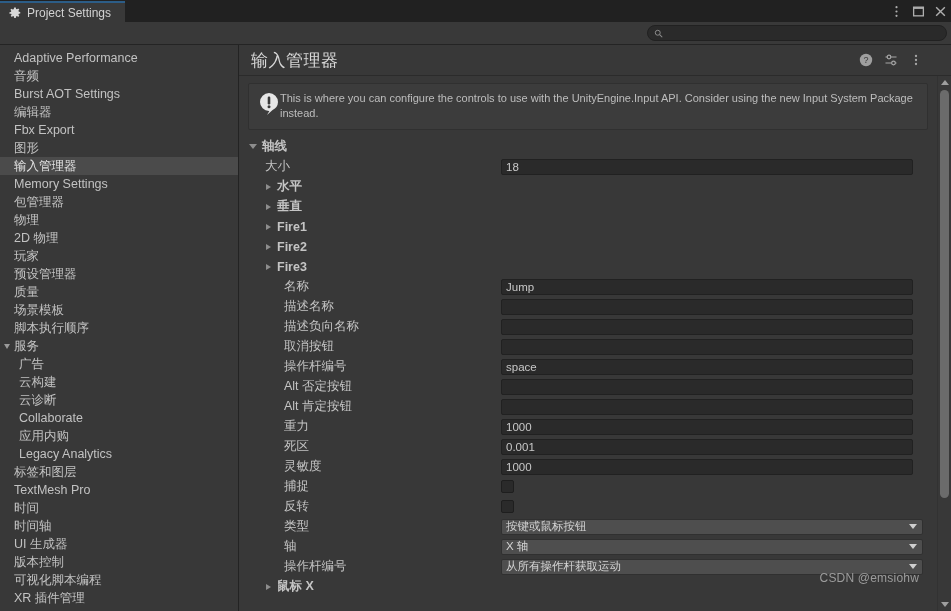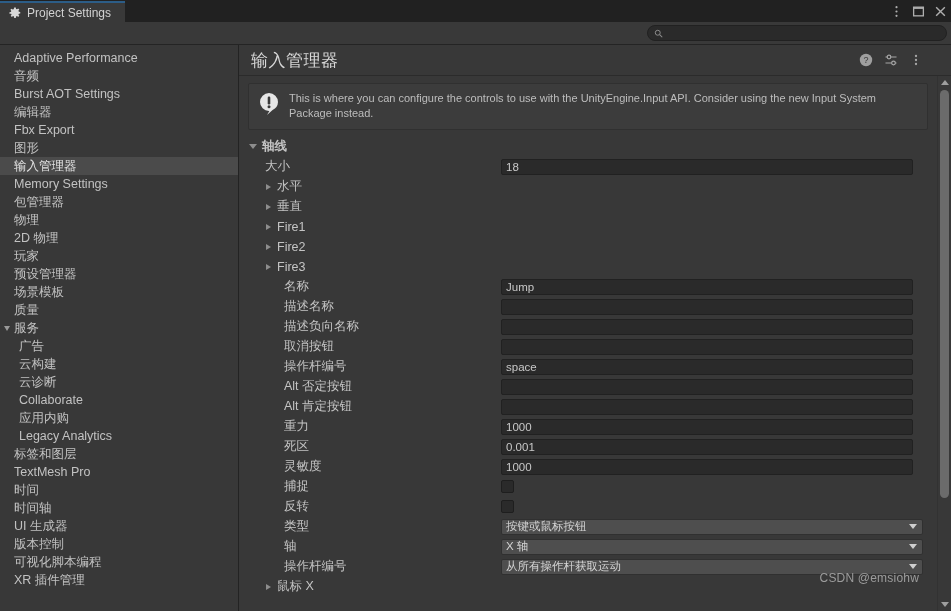--- a/index.html
+++ b/index.html
@@ -196,21 +196,20 @@
   .content {
     flex: 1;
     min-width: 0;
     padding: 7px 9px 0 9px;
     overflow: hidden;
   }
 
   
   .banner {
     display: flex;
-    gap: 9px;
     align-items: flex-start;
     background: #3c3c3c;
     border: 1px solid #303030;
     padding: 7px 9px 8px 9px;
     border-radius: 2px;
     margin-bottom: 7px;
     justify-content: space-between;
   }
   .banner-txt {
     font-size: 11px;
@@ -222,21 +221,21 @@
 
   
   .grp {
     display: flex;
     align-items: center;
     height: 20px;
     font-size: 12.5px;
     color: #c4c4c4;
   }
   .grp.lvl0 { padding-left: 1px; font-weight: bold; }
-  .grp.lvl1 { padding-left: 18px; }
+  .grp.lvl1 { padding-left: 18px; font-weight: bold; }
   .tri {
     width: 0; height: 0; flex: none;
     border-left: 5px solid #8d8d8d;
     border-top: 3.5px solid transparent;
     border-bottom: 3.5px solid transparent;
     margin-right: 6px;
   }
   .tri.open {
     border-left: 4px solid transparent;
     border-right: 4px solid transparent;
@@ -420,24 +419,27 @@
         <div class="side-item">
           <span>2D 物理</span>
         </div>
         <div class="side-item">
           <span>玩家</span>
         </div>
         <div class="side-item">
           <span>预设管理器</span>
         </div>
         <div class="side-item">
+          <span>质量</span>
+        </div>
+        <div class="side-item">
           <span>场景模板</span>
         </div>
         <div class="side-item">
-          <span>质量</span>
+          <span>脚本执行顺序</span>
         </div>
         <div class="side-item">
           <span class="arw open"></span>
           <span>服务</span>
         </div>
         <div class="side-item child">
           <span>广告</span>
         </div>
         <div class="side-item child">
           <span>云构建</span>

